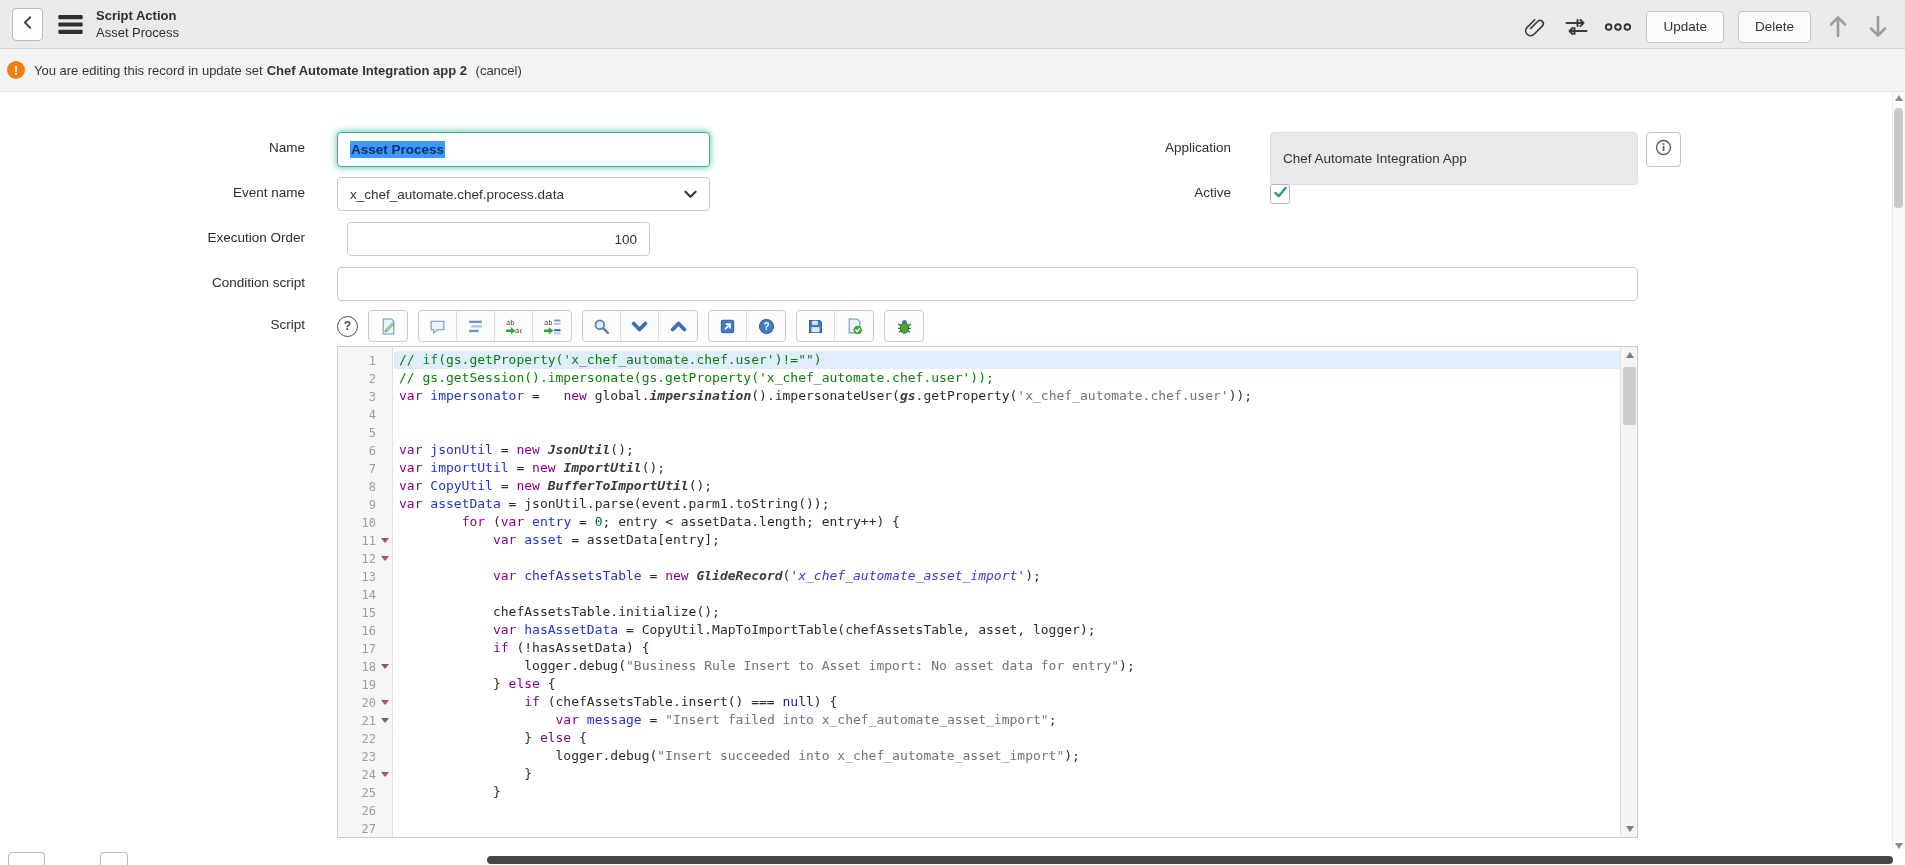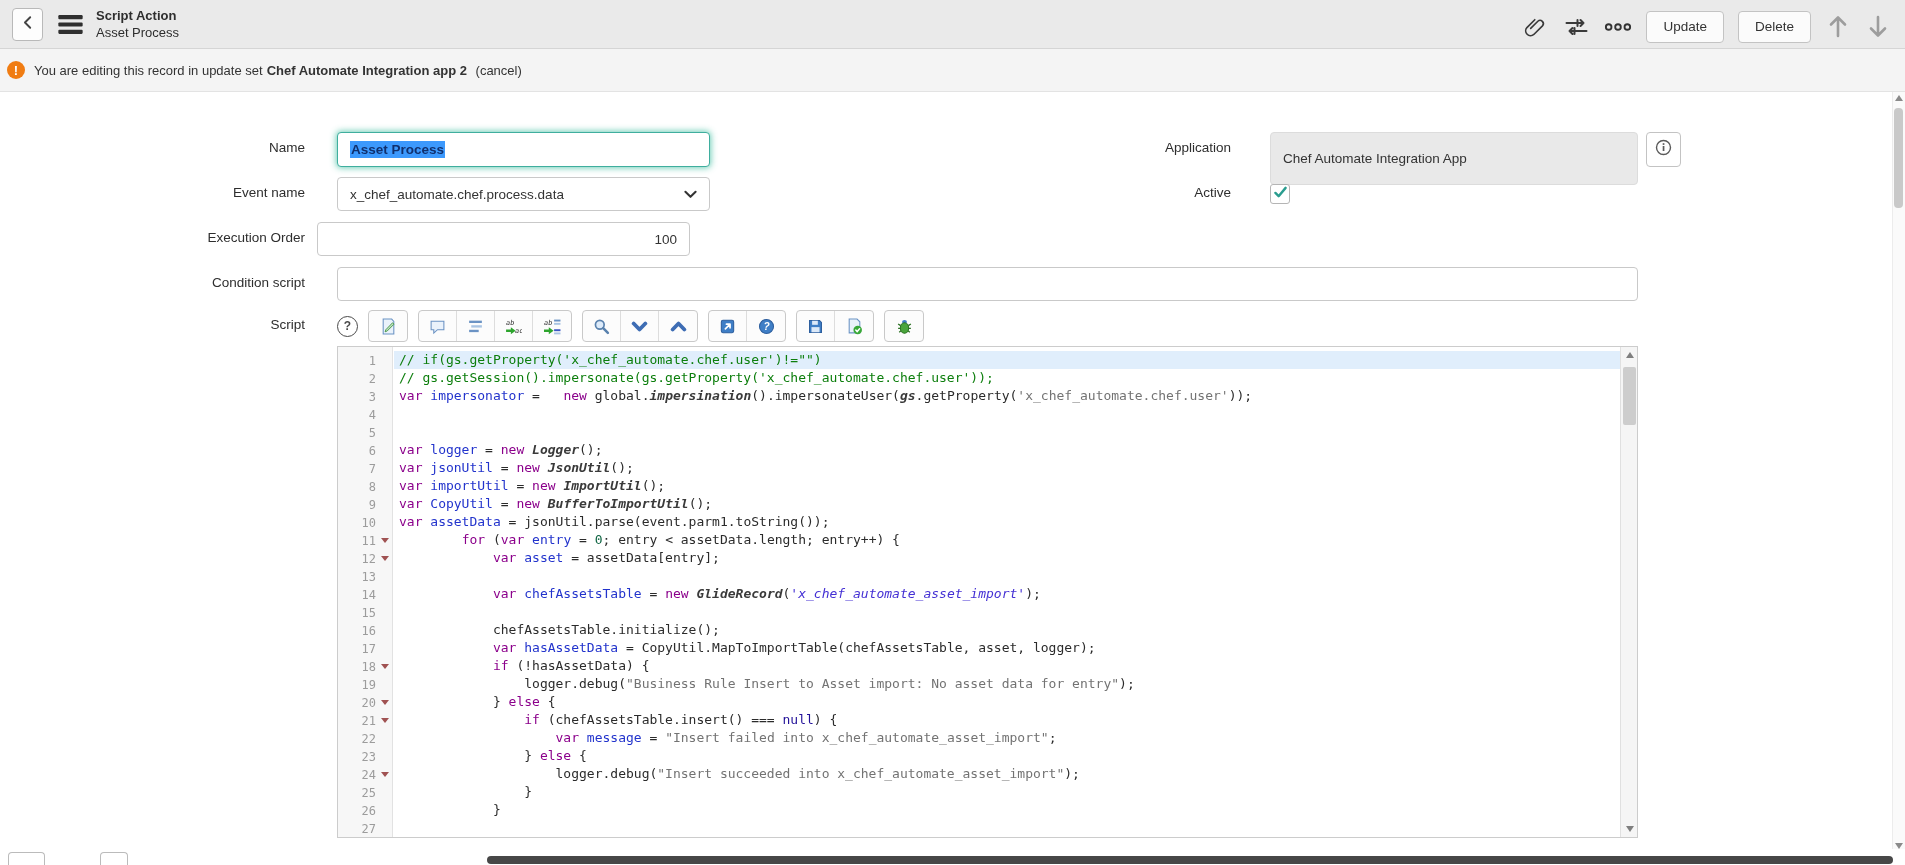--- a/index.html
+++ b/index.html
@@ -26,33 +26,33 @@
   .warn-text b { margin-left:4px; }
   .warn-cancel { margin-left:5px; cursor:pointer; }
 
   
   .row-label { position:absolute; width:220px; text-align:right; font-size:13.5px; color:#2e2e2e; }
   .inp { position:absolute; background:#fff; border:1px solid #c9c9c9; border-radius:4px; font-size:13.5px; color:#333; display:flex; align-items:center; padding:0 12px; }
   .inp-name { left:337px; top:132px; width:373px; height:35px; border:1px solid #3fae9e; box-shadow:0 0 6px 1px rgba(86,197,172,.85); }
   .sel-text { background:#3c99fd; color:#10306e; padding:1px 1px; font-weight:bold; }
   .inp-event { left:337px; top:177px; width:373px; height:34px; cursor:pointer; }
   .inp-event .chev { position:absolute; right:11px; top:10px; }
-  .inp-exec { left:317px; top:222px; width:373px; height:34px; justify-content:flex-end; }
+  .inp-exec { left:347px; top:222px; width:303px; height:34px; justify-content:flex-end; }
   .inp-cond { left:337px; top:267px; width:1301px; height:34px; border:1px solid #c9c9c9; border-radius:4px; font-size:13.5px; padding:0 12px; }
   .inp-app { left:1270px; top:132px; width:368px; height:53px; background:#e9e9e9; border-color:#dcdcdc; }
   .info-btn { position:absolute; left:1646px; top:132px; width:35px; height:35px; background:#fff; border:1px solid #c3c3c3; border-radius:4px; display:flex; align-items:center; justify-content:center; cursor:pointer; }
   .checkbox { position:absolute; left:1270px; top:184px; width:20px; height:20px; background:#fff; border:1px solid #b5b5b5; border-radius:3px; display:flex; align-items:center; justify-content:center; cursor:pointer; }
 
   
   .toolbar { position:absolute; left:337px; top:310px; height:32px; display:flex; align-items:center; gap:10px; }
   .tb-help { width:21px; height:21px; border:1.5px solid #4a4a4a; border-radius:50%; color:#4a4a4a; font-size:12px; font-weight:bold; display:flex; align-items:center; justify-content:center; cursor:pointer; }
   .tb-group { display:flex; border:1px solid #c9c9c9; border-radius:4px; background:#fcfcfc; overflow:hidden; }
   .tb-btn { width:38px; height:30px; background:transparent; border:none; border-right:1px solid #ddd; display:flex; align-items:center; justify-content:center; cursor:pointer; padding:0; }
   .tb-btn:last-child { border-right:none; }
-  .tb-ic { width:17px; height:17px; display:block;font-style:italic; }
+  .tb-ic { width:17px; height:17px; display:block; }
   .tb-ic svg { width:17px; height:17px; display:block; }
 
   
   .editor { position:absolute; left:337px; top:346px; width:1301px; height:492px; border:1px solid #ccc; background:#fff; overflow:hidden; }
   .gutter { position:absolute; left:0; top:0; width:55px; height:100%; background:#f7f7f7; border-right:1px solid #e2e2e2; padding-top:4px; }
   .gut-line { position:relative; height:18px; line-height:18px; text-align:right; padding-right:16px; }
   .lnum { font-family:"DejaVu Sans Mono", monospace; font-size:12px; color:#9c9c9c; }
   .fold { position:absolute; right:3px; top:7px; width:0; height:0; border-left:4px solid transparent; border-right:4px solid transparent; border-top:5px solid #a05252; cursor:pointer; }
   .code-area { position:absolute; left:56px; top:0; right:17px; height:100%; padding-top:4px; overflow:hidden; }
   .code-line { height:18px; line-height:18px; white-space:pre; font-family:"DejaVu Sans Mono", monospace; font-size:13px; padding-left:5px; cursor:text; }
@@ -349,21 +349,20 @@
         <div class="gut-line"><span class="lnum">25</span></div>
         <div class="gut-line"><span class="lnum">26</span></div>
         <div class="gut-line"><span class="lnum">27</span></div>
       </div>
     <div class="code-area">
         <div class="code-line active"><span class="tk-com">// if(gs.getProperty('x_chef_automate.chef.user')!="")</span></div>
         <div class="code-line"><span class="tk-com">// gs.getSession().impersonate(gs.getProperty('x_chef_automate.chef.user'));</span></div>
         <div class="code-line"><span class="tk-kw">var</span><span class="tk-p"> </span><span class="tk-def">impersonator</span><span class="tk-p"> =   </span><span class="tk-kw">new</span><span class="tk-p"> global.</span><span class="tk-cls">impersination</span><span class="tk-p">().impersonateUser(</span><span class="tk-cls">gs</span><span class="tk-p">.getProperty(</span><span class="tk-str">'x_chef_automate.chef.user'</span><span class="tk-p">));</span></div>
         <div class="code-line"></div>
         <div class="code-line"></div>
-        <div class="code-line"><span class="tk-kw">var</span><span class="tk-p"> </span><span class="tk-def">logger</span><span class="tk-p"> = </span><span class="tk-kw">new</span><span class="tk-p"> </span><span class="tk-cls">Logger</span><span class="tk-p">();</span></div>
         <div class="code-line"><span class="tk-kw">var</span><span class="tk-p"> </span><span class="tk-def">jsonUtil</span><span class="tk-p"> = </span><span class="tk-kw">new</span><span class="tk-p"> </span><span class="tk-cls">JsonUtil</span><span class="tk-p">();</span></div>
         <div class="code-line"><span class="tk-kw">var</span><span class="tk-p"> </span><span class="tk-def">importUtil</span><span class="tk-p"> = </span><span class="tk-kw">new</span><span class="tk-p"> </span><span class="tk-cls">ImportUtil</span><span class="tk-p">();</span></div>
         <div class="code-line"><span class="tk-kw">var</span><span class="tk-p"> </span><span class="tk-def">CopyUtil</span><span class="tk-p"> = </span><span class="tk-kw">new</span><span class="tk-p"> </span><span class="tk-cls">BufferToImportUtil</span><span class="tk-p">();</span></div>
         <div class="code-line"><span class="tk-kw">var</span><span class="tk-p"> </span><span class="tk-def">assetData</span><span class="tk-p"> = jsonUtil.parse(event.parm1.toString());</span></div>
         <div class="code-line"><span class="tk-p">        </span><span class="tk-kw">for</span><span class="tk-p"> (</span><span class="tk-kw">var</span><span class="tk-p"> </span><span class="tk-def">entry</span><span class="tk-p"> = </span><span class="tk-num">0</span><span class="tk-p">; entry &lt; assetData.length; entry++) {</span></div>
         <div class="code-line"><span class="tk-p">            </span><span class="tk-kw">var</span><span class="tk-p"> </span><span class="tk-def">asset</span><span class="tk-p"> = assetData[entry];</span></div>
         <div class="code-line"></div>
         <div class="code-line"><span class="tk-p">            </span><span class="tk-kw">var</span><span class="tk-p"> </span><span class="tk-def">chefAssetsTable</span><span class="tk-p"> = </span><span class="tk-kw">new</span><span class="tk-p"> </span><span class="tk-cls">GlideRecord</span><span class="tk-p">(</span><span class="tk-stri">'x_chef_automate_asset_import'</span><span class="tk-p">);</span></div>
         <div class="code-line"></div>
         <div class="code-line"><span class="tk-p">            chefAssetsTable.initialize();</span></div>

